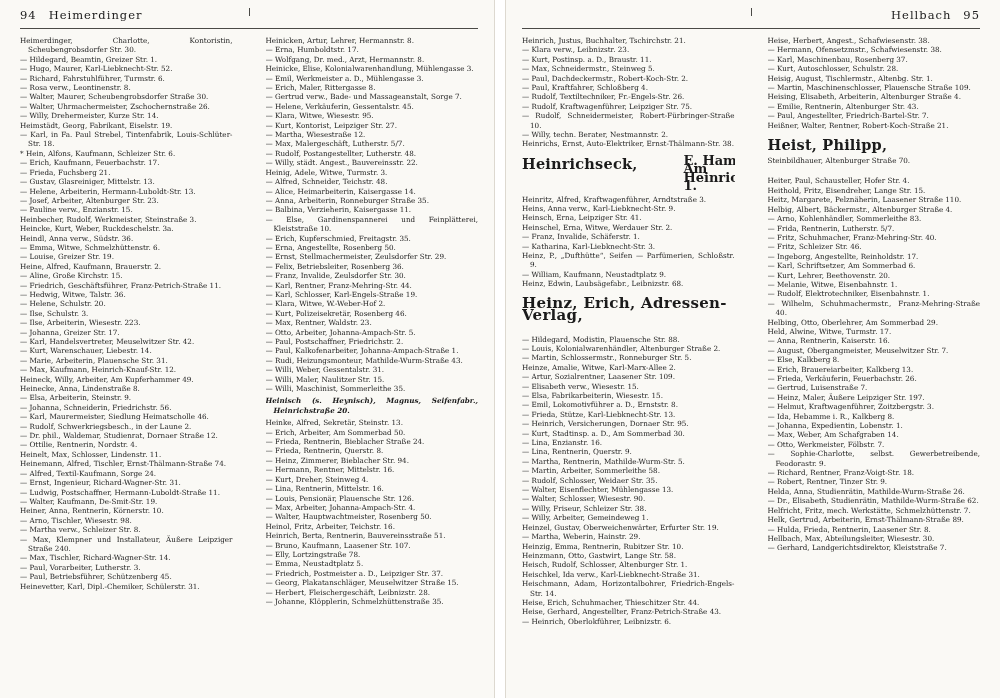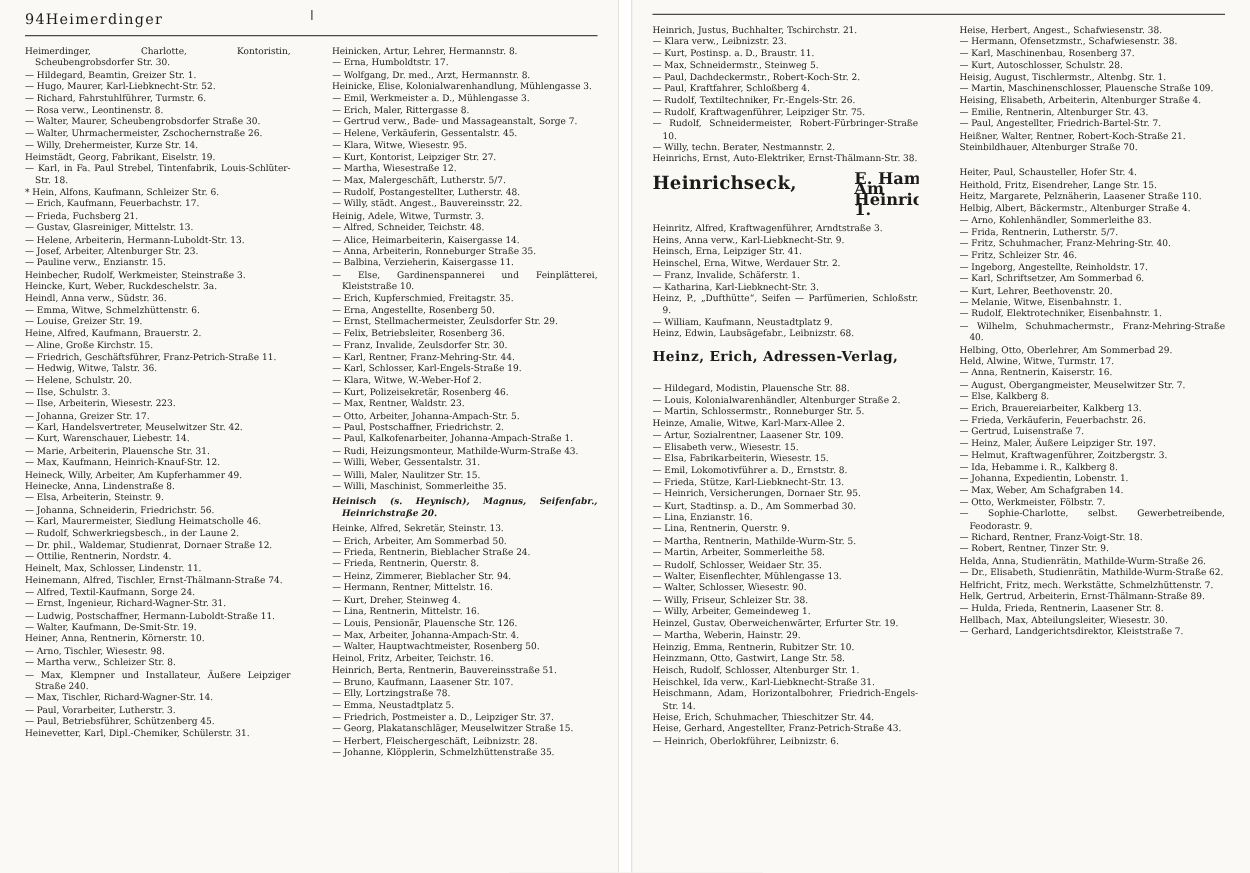--- a/index.html
+++ b/index.html
@@ -14,37 +14,37 @@
     flex:1;box-sizing:border-box;
     background:#faf9f5;
     padding:8px 16px 6px 20px;
   }
   .page.right{padding:8px 20px 6px 16px;}
   .gutter{
     width:12px;background:#ffffff;
     box-shadow:inset 1px 0 0 #ddd9d0, inset -1px 0 0 #ddd9d0;
   }
   .pagehead{
-    display:flex;align-items:baseline;
+    display:flex;gap:12px;align-items:baseline;
     font-size:11.5px;letter-spacing:1px;height:17px;
   }
   .page.right .pagehead{justify-content:flex-end;}
   .headrule{border-top:1px solid #4a4a46;position:relative;margin:3px 0 7px;}
   .tick{position:absolute;left:50%;top:-21px;width:1px;height:8px;background:#4a4a46;}
   .cols{display:flex;gap:33px;height:652px;}
   .col{width:50%;height:100%;overflow:hidden;}
   .entry{
     margin:0;
     font-size:7.2px;line-height:9.4px;
     text-align:justify;
     padding-left:8px;text-indent:-8px;
   }
   .entry.bold{font-weight:bold;margin:3px 0;font-style:italic;}
   .entry.h2{
-    font-weight:bold;font-size:11px;line-height:12px;
+    font-weight:bold;font-size:15px;line-height:12px;
     padding-left:0;text-indent:0;margin:8px 0 3px;letter-spacing:.3px;text-align:left;
   }
   .gap{height:11px;}
   .display-head{display:flex;gap:8px;align-items:flex-start;margin:7px 0 4px;}
   .display-big{font-weight:bold;font-size:14.5px;line-height:15px;letter-spacing:.2px;white-space:nowrap;}
   .display-side{font-weight:bold;font-size:13px;line-height:8.4px;width:80px;padding-top:1px;margin-left:38px;}
 </style>
 </head>
 <body>
 
@@ -176,20 +176,24 @@
           <p class="entry">— Georg, Plakatanschläger, Meuselwitzer Straße 15.</p>
           <p class="entry">— Herbert, Fleischergeschäft, Leibnizstr. 28.</p>
           <p class="entry">— Johanne, Klöpplerin, Schmelzhüttenstraße 35.</p>
         </div>
     </div>
   </section>
 
   <div class="gutter"></div>
 
   <section class="page right">
+    <header class="pagehead">
+      <span class="ptitle">Hellbach</span>
+      <span class="pnum">95</span>
+    </header>
     <div class="headrule">
       <span class="tick"></span>
     </div>
     <div class="cols">
       <div class="col">
           <p class="entry">Heinrich, Justus, Buchhalter, Tschirchstr. 21.</p>
           <p class="entry">— Klara verw., Leibnizstr. 23.</p>
           <p class="entry">— Kurt, Postinsp. a. D., Braustr. 11.</p>
           <p class="entry">— Max, Schneidermstr., Steinweg 5.</p>
           <p class="entry">— Paul, Dachdeckermstr., Robert-Koch-Str. 2.</p>
@@ -249,20 +253,23 @@
           <p class="entry">Heise, Herbert, Angest., Schafwiesenstr. 38.</p>
           <p class="entry">— Hermann, Ofensetzmstr., Schafwiesenstr. 38.</p>
           <p class="entry">— Karl, Maschinenbau, Rosenberg 37.</p>
           <p class="entry">— Kurt, Autoschlosser, Schulstr. 28.</p>
           <p class="entry">Heisig, August, Tischlermstr., Altenbg. Str. 1.</p>
           <p class="entry">— Martin, Maschinenschlosser, Plauensche Straße 109.</p>
           <p class="entry">Heising, Elisabeth, Arbeiterin, Altenburger Straße 4.</p>
           <p class="entry">— Emilie, Rentnerin, Altenburger Str. 43.</p>
           <p class="entry">— Paul, Angestellter, Friedrich-Bartel-Str. 7.</p>
           <p class="entry">Heißner, Walter, Rentner, Robert-Koch-Straße 21.</p>
+          <div class="display-head">
+            <span class="display-big">Heist, Philipp,</span>
+          </div>
           <p class="entry">Steinbildhauer, Altenburger Straße 70.</p>
           <div class="gap"></div>
           <p class="entry">Heiter, Paul, Schausteller, Hofer Str. 4.</p>
           <p class="entry">Heithold, Fritz, Eisendreher, Lange Str. 15.</p>
           <p class="entry">Heitz, Margarete, Pelznäherin, Laasener Straße 110.</p>
           <p class="entry">Helbig, Albert, Bäckermstr., Altenburger Straße 4.</p>
           <p class="entry">— Arno, Kohlenhändler, Sommerleithe 83.</p>
           <p class="entry">— Frida, Rentnerin, Lutherstr. 5/7.</p>
           <p class="entry">— Fritz, Schuhmacher, Franz-Mehring-Str. 40.</p>
           <p class="entry">— Fritz, Schleizer Str. 46.</p>

